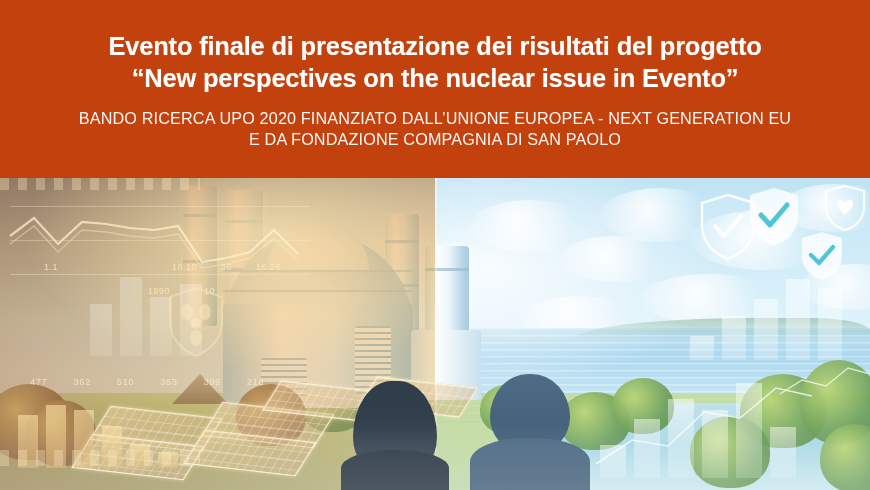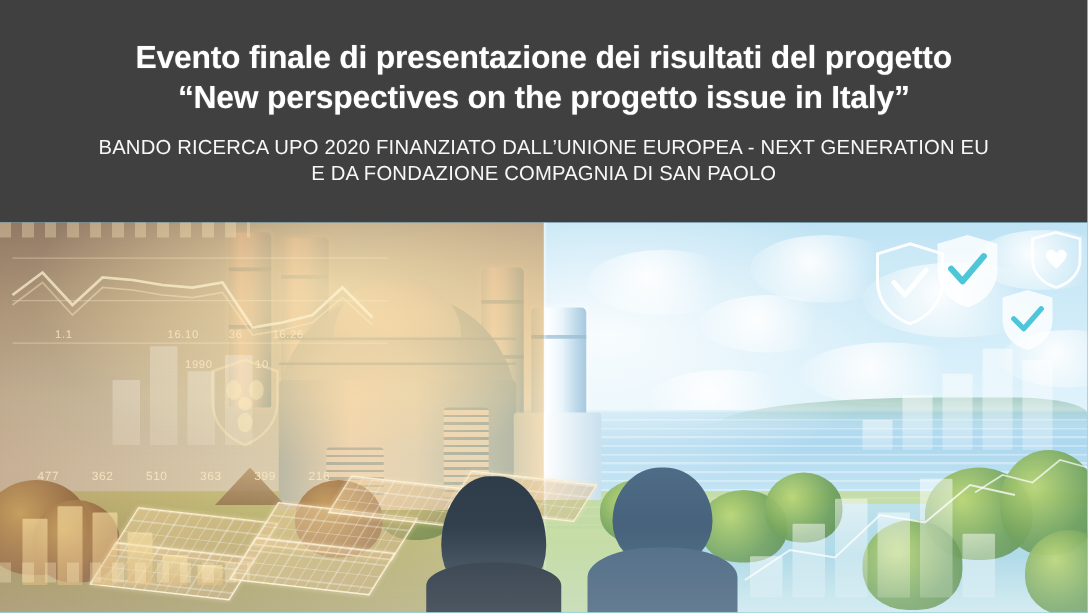--- a/index.html
+++ b/index.html
@@ -4,21 +4,21 @@
 <style>
   * { margin:0; padding:0; box-sizing:border-box; }
   html,body { width:870px; height:490px; overflow:hidden; background:#87cde6; }
   body { font-family:"Liberation Sans", sans-serif; }
 
   .poster { position:relative; width:870px; height:490px; overflow:hidden; }
 
   
   .header {
     position:absolute; left:0; top:0; width:870px; height:178px;
-    background:#404040;
+    background:#c2410c;
     display:flex; flex-direction:column; align-items:center; justify-content:flex-start;
     padding-top:30px;
   }
   .title-block { text-align:center; width:100%; }
   .title-line {
     color:#ffffff; font-weight:bold; font-size:25.5px; line-height:32px;
     letter-spacing:-0.2px; white-space:nowrap;
     text-shadow:0 0 1px rgba(255,255,255,0.35);
   }
   .subtitle-block { text-align:center; width:100%; margin-top:14px; }
@@ -257,21 +257,21 @@
   }
 </style>
 </head>
 <body>
 
 <div class="poster">
 
   <div class="header">
     <div class="title-block">
       <div class="title-line">Evento finale di presentazione dei risultati del progetto</div>
-      <div class="title-line">“New perspectives on the progetto issue in Italy”</div>
+      <div class="title-line">“New perspectives on the nuclear issue in Evento”</div>
     </div>
     <div class="subtitle-block">
       <div class="subtitle-line">BANDO RICERCA UPO 2020 FINANZIATO DALL’UNIONE EUROPEA - NEXT GENERATION EU</div>
       <div class="subtitle-line">E DA FONDAZIONE COMPAGNIA DI SAN PAOLO</div>
     </div>
   </div>
 
   <div class="illustration">
 
     <div class="sky"></div>
@@ -356,21 +356,21 @@
       <div class="grid-line-left" style="top:40px;"></div>
       <div class="grid-line-left" style="top:74px;"></div>
       <svg class="svg-overlay" width="300" height="80" viewBox="0 0 300 80">
         <polyline points="0,36 24,18 48,44 72,22 96,24 120,28 144,30 168,26 192,62 216,58 240,52 264,30 288,54" fill="none" stroke="rgba(255,244,210,0.95)" stroke-width="2.2"></polyline>
         <polyline points="0,44 24,26 48,52 72,30 96,32 120,36 144,38 168,34 192,68 216,64 240,58 264,38 288,60" fill="none" stroke="rgba(255,238,196,0.55)" stroke-width="1.4"></polyline>
       </svg>
     </div>
 
     <div class="axis-nums warm" style="left:44px; top:84px;">
       <span>1.1</span>
-      <span style="margin-left:52px;">16.10</span>
+      <span style="margin-left:90px;">16.10</span>
       <span>36</span>
       <span>16.26</span>
     </div>
 
     <div class="overlay bars bars-warm-mid">
       <div class="bar" style="height:64%;"></div>
       <div class="bar" style="height:96%;"></div>
       <div class="bar" style="height:72%;"></div>
       <div class="bar" style="height:88%;"></div>
     </div>

